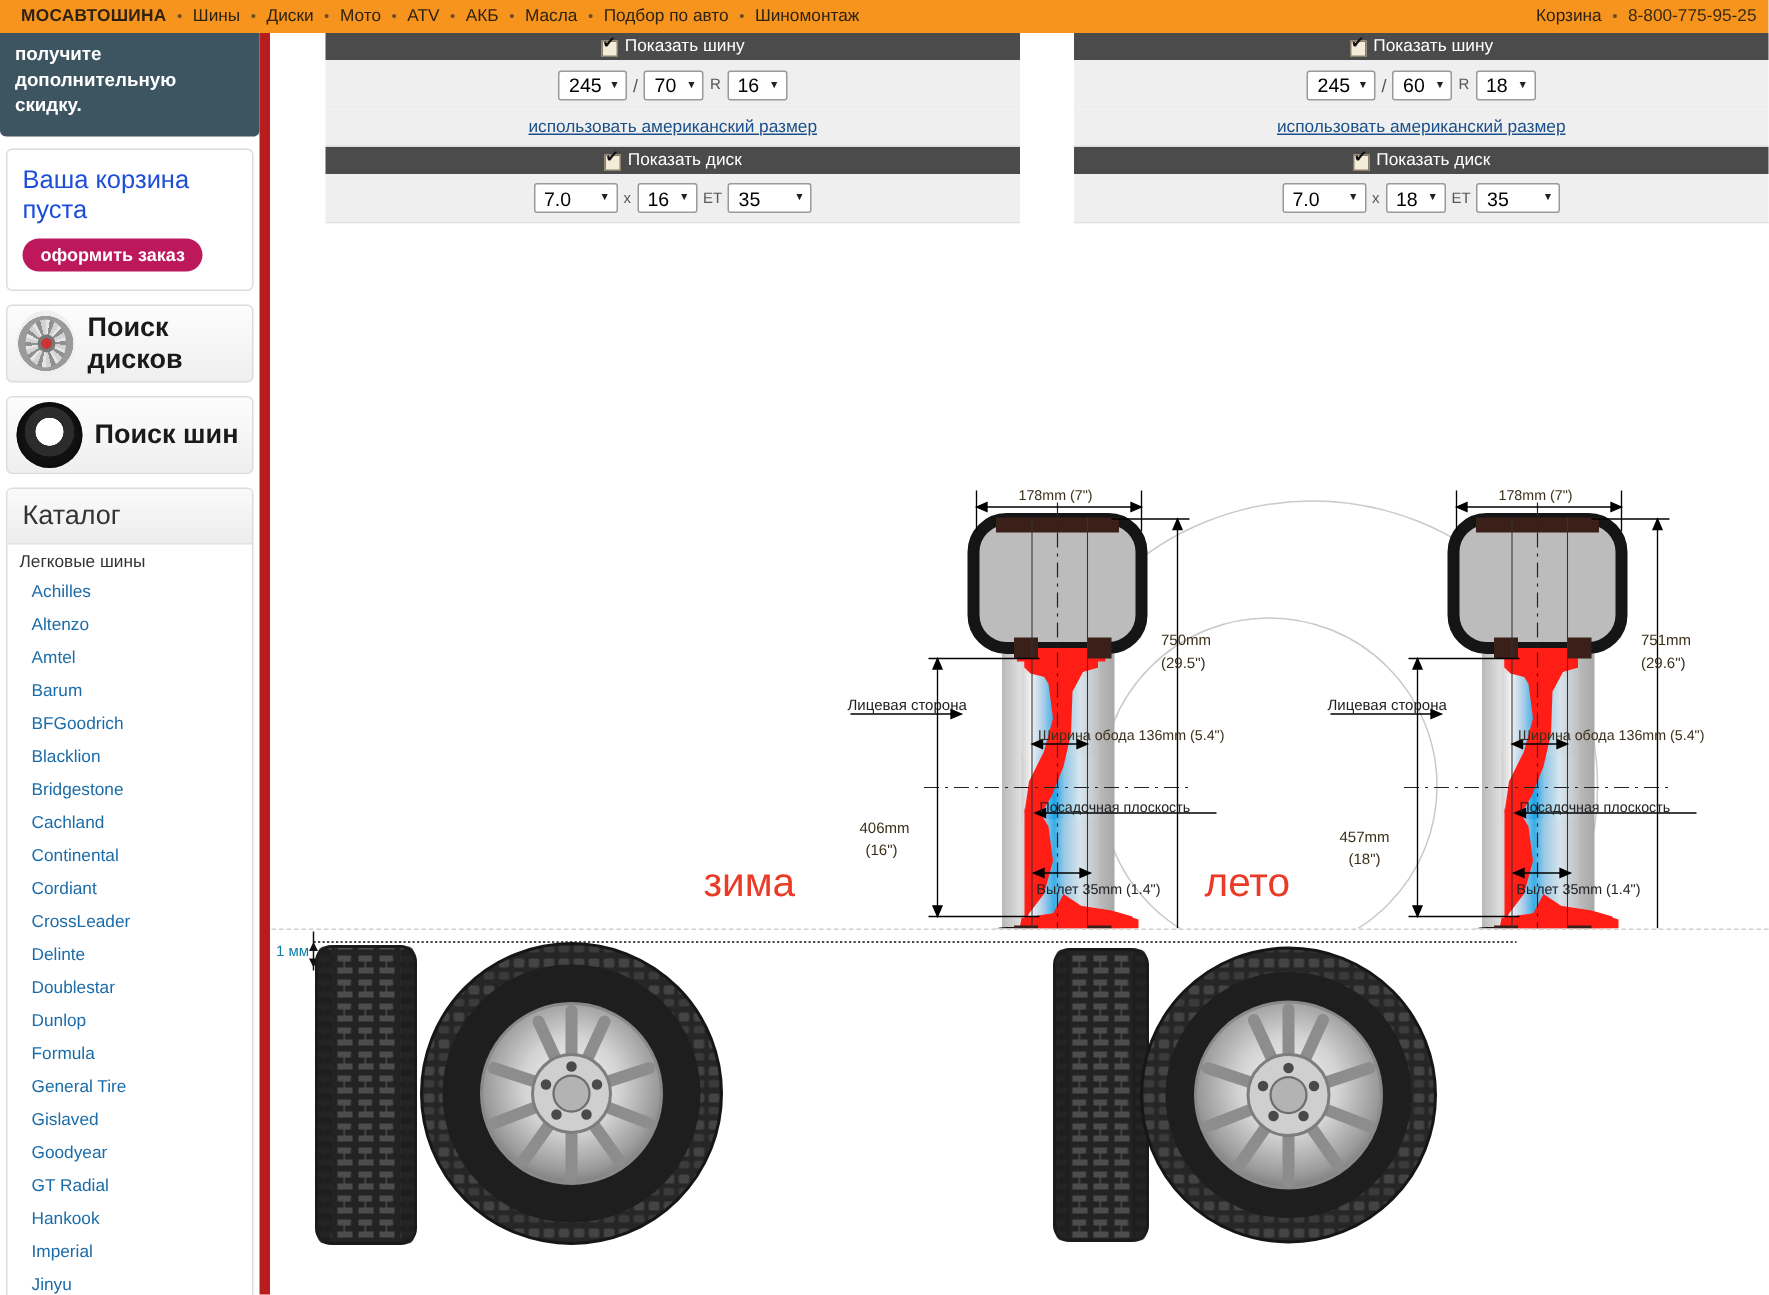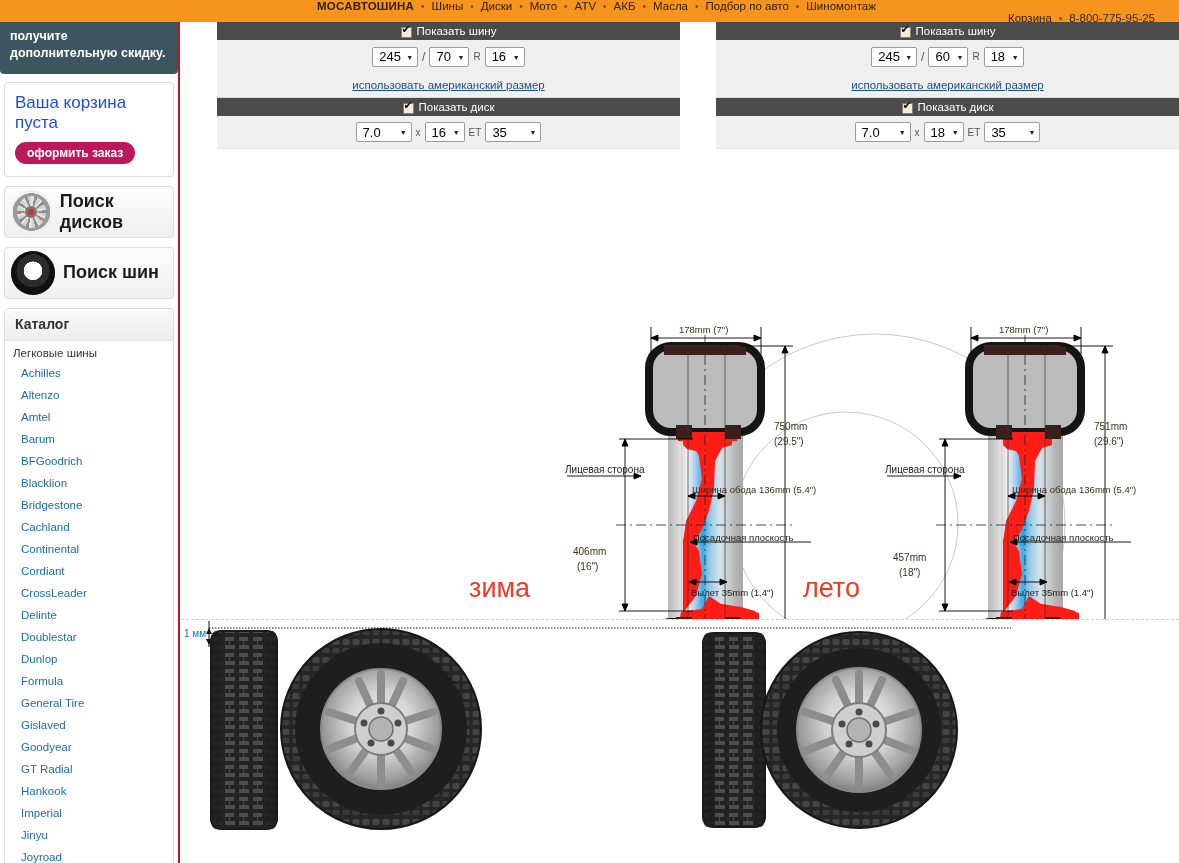--- a/index.html
+++ b/index.html
@@ -9,33 +9,33 @@
     overflow: hidden;
     background: #ffffff;
     font-family: "Liberation Sans", sans-serif;
   }
 
   
   #topnav {
     position: absolute; left: 0; top: 0; width: 1179px; height: 22px;
     background: #f7941e;
     display: flex; align-items: center;
-    font-size: 11.5px; color: #3a2a10; white-space: nowrap; flex-direction: column;
+    font-size: 11.5px; color: #3a2a10; white-space: nowrap;
   }
   #topnav .brand { margin-left: 14px; font-weight: 700; letter-spacing: .2px; color:#2e2213; }
   #topnav .sep { margin: 0 7px; color: #6b5027; font-size: 10px; }
   #topnav a { color: #2e2213; text-decoration: none; }
   #topnav .left { display: flex; align-items: center; }
-  #topnav .right { display: flex; align-items: center; margin-left: auto; margin-right: 24px; }
+  #topnav .right { display: flex; align-items: center; margin-left: auto; margin-right: 8px; }
 
   
   #sidebar {
     position: absolute; left: 0; top: 22px; width: 180px; height: 841px;
     background: #ffffff;
-    border-right: 2px solid #b91c1c;
+    border-right: 7px solid #b91c1c;
   }
   .promo {
     background: #3d5560; color: #fff; padding: 6px 10px 12px 10px;
     font-size: 12.5px; font-weight: 700; line-height: 1.35;
     border-radius: 0 0 4px 4px;
   }
   .card {
     margin: 8px 4px 0 4px; border: 1px solid #dcdcdc; border-radius: 4px;
     background: #fff; padding: 10px 10px 12px 10px;
   }
@@ -72,21 +72,21 @@
   .rim-glyph::after {
     content:""; position:absolute; left:50%; top:50%; width:12px; height:12px;
     margin:-6px 0 0 -6px; border-radius:50%;
     background: radial-gradient(circle, #c33 0 40%, #777 41% 100%);
   }
   .catalog {
     margin: 9px 4px 0 4px; border: 1px solid #dcdcdc; border-radius: 4px 4px 0 0;
     background: #fff; overflow: hidden;
   }
   .catalog h2 {
-    margin: 0; padding: 7px 10px 8px 10px; font-size: 14px; font-weight: 700;
+    margin: 0; padding: 7px 10px 8px 10px; font-size: 18px; font-weight: 400;
     color: #333; background: linear-gradient(#fafafa,#ededed);
     border-bottom: 1px solid #e2e2e2;
   }
   .cat-group { font-size: 11.5px; color: #333; padding: 6px 0 2px 8px; }
   .cat-list { list-style: none; margin: 0; padding: 0 0 0 16px; }
   .cat-list li { padding: 2px 0; }
   .cat-list a { color: #1b6ca8; font-size: 11.5px; text-decoration: none; }
 
   
   #main {

